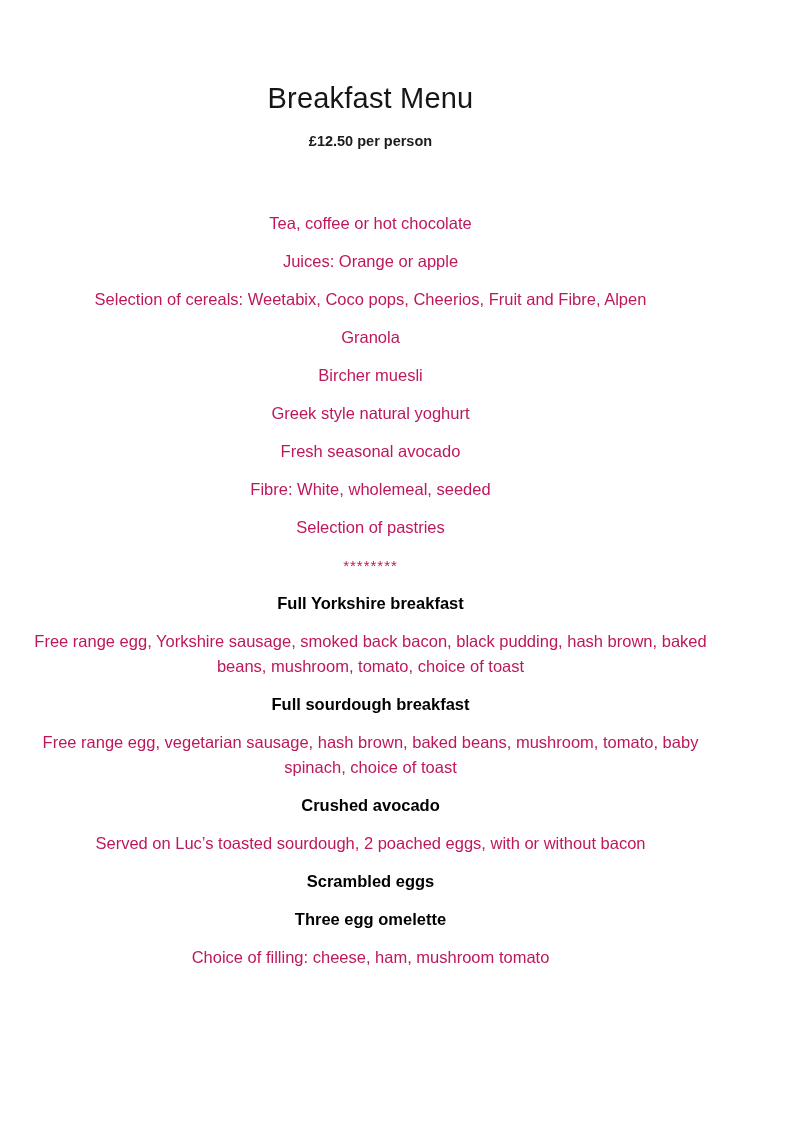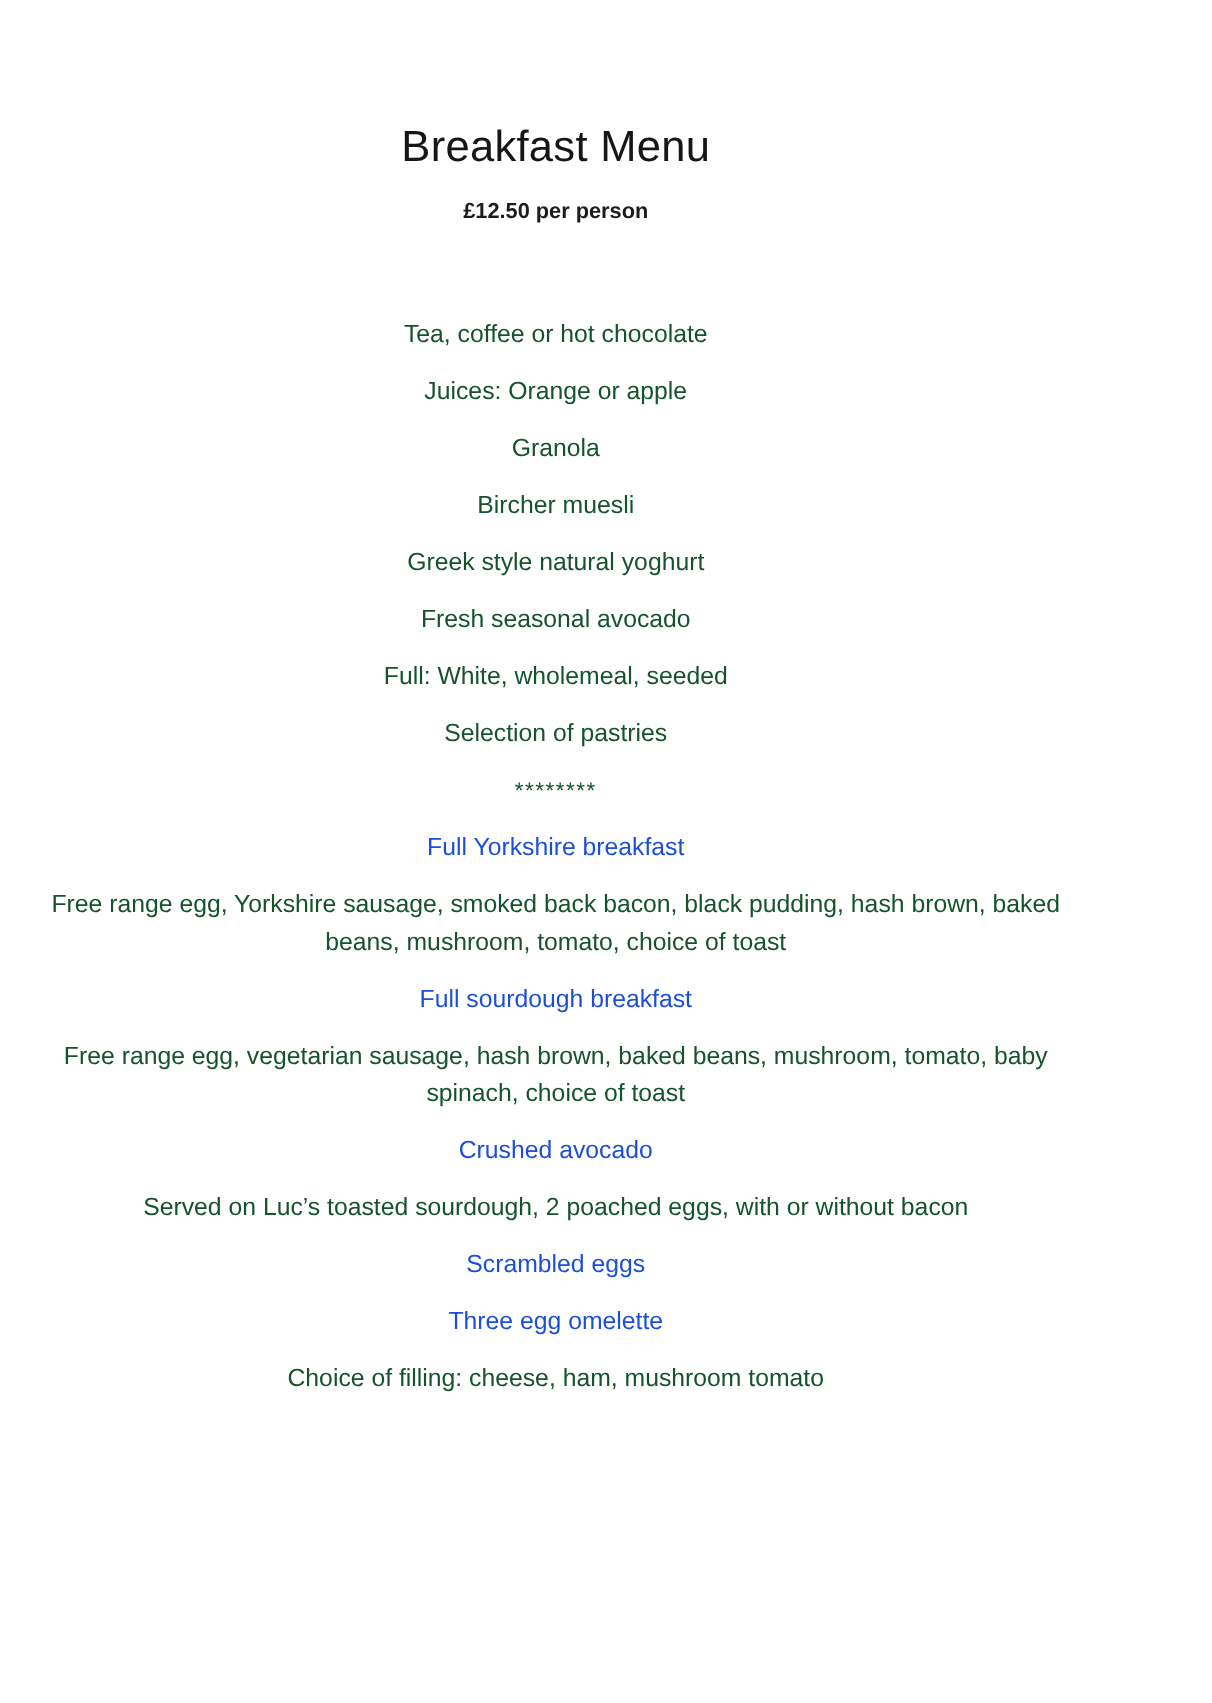--- a/index.html
+++ b/index.html
@@ -35,47 +35,48 @@
     font-size: 14.5px;
     font-weight: 600;
     line-height: 19px;
     color: #1c1c1c;
   }
   .item {
     margin: 0 0 13px 0;
     font-size: 16.5px;
     font-weight: 400;
     line-height: 25px;
-    color: #14532d;
+    color: #be185d;
   }
   .item.bold {
-    font-weight: 400;
-    color: #1d4ed8;
+    font-weight: 700;
+    color: #000000;
   }
   .item.divider {
     letter-spacing: 1px;
     font-size: 15px;
   }
 </style>
 </head>
 <body>
 
 <div class="page">
   <div class="content">
 
     <h1 class="doc-title">Breakfast Menu</h1>
     <p class="doc-subtitle">£12.50 per person</p>
 
     <p class="item">Tea, coffee or hot chocolate</p>
     <p class="item">Juices: Orange or apple</p>
+    <p class="item">Selection of cereals: Weetabix, Coco pops, Cheerios, Fruit and Fibre, Alpen</p>
     <p class="item">Granola</p>
     <p class="item">Bircher muesli</p>
     <p class="item">Greek style natural yoghurt</p>
     <p class="item">Fresh seasonal avocado</p>
-    <p class="item">Full: White, wholemeal, seeded</p>
+    <p class="item">Fibre: White, wholemeal, seeded</p>
     <p class="item">Selection of pastries</p>
 
     <p class="item divider">********</p>
 
     <p class="item bold">Full Yorkshire breakfast</p>
     <p class="item">Free range egg, Yorkshire sausage, smoked back bacon, black pudding, hash brown, baked beans, mushroom, tomato, choice of toast</p>
 
     <p class="item bold">Full sourdough breakfast</p>
     <p class="item">Free range egg, vegetarian sausage, hash brown, baked beans, mushroom, tomato, baby spinach, choice of toast</p>
 

